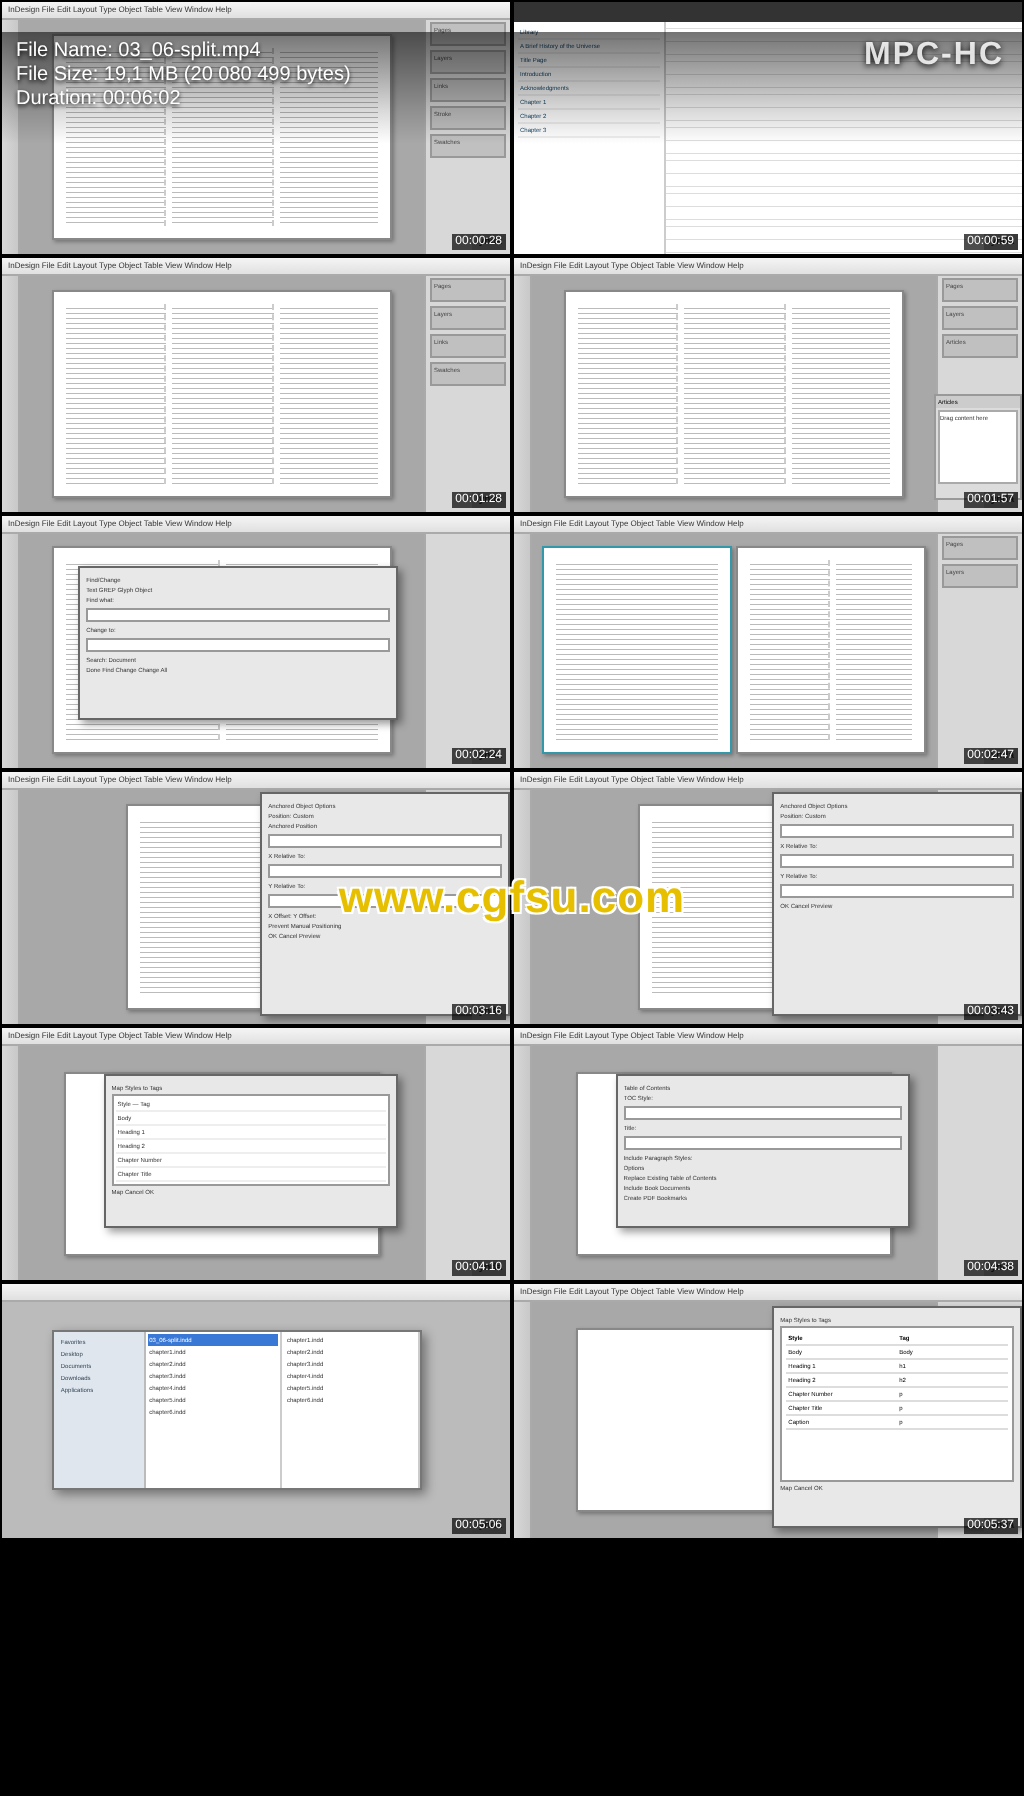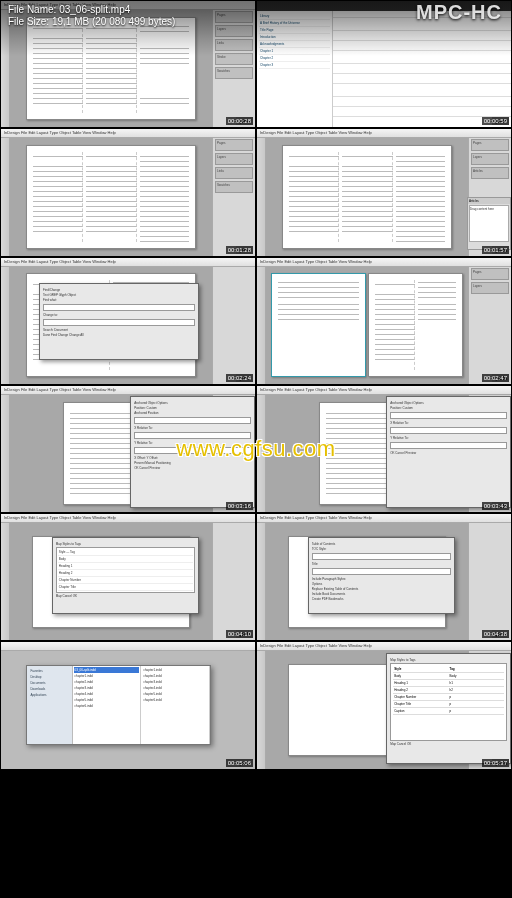--- a/index.html
+++ b/index.html
@@ -1,19 +1,19 @@
 <!DOCTYPE html>
 <html><head>
 <meta charset="utf-8">
 <style>
 html,body{margin:0;padding:0;width:512px;height:898px;background:#0a0a0a;font-family:Arial,sans-serif;overflow:hidden}
 .viewer{position:relative;width:512px;height:898px;background:#000}
-.topbar{position:absolute;top:0;left:0;right:0;height:48px;padding:4px 8px;color:#fff;font-size:10px;line-height:12px;background:linear-gradient(rgba(0,0,0,.55),rgba(0,0,0,.15) 70%,transparent);z-index:10}
+.topbar{position:absolute;top:16px;left:0;right:0;height:48px;padding:4px 8px;color:#fff;font-size:10px;line-height:12px;background:linear-gradient(rgba(0,0,0,.55),rgba(0,0,0,.15) 70%,transparent);z-index:10}
 .topbar .info div{text-shadow:0 1px 2px #000}
-.brand{position:absolute;top:6px;right:10px;font-size:20px;font-weight:700;letter-spacing:1px;color:rgba(255,255,255,.85);text-shadow:0 1px 3px #000}
+.brand{position:absolute;top:6px;right:10px;font-size:16px;font-weight:700;letter-spacing:1px;color:rgba(255,255,255,.85);text-shadow:0 1px 3px #000}
 .grid{position:absolute;top:0;left:0;width:512px;height:898px;display:grid;grid-template-columns:1fr 1fr;grid-template-rows:repeat(7,1fr)}
 .thumb{position:relative;border:1px solid #000;background:#d0d0d0;overflow:hidden}
 .app{position:relative;width:100%;height:100%;background:linear-gradient(#e8e8e8,#dcdcdc);display:flex;flex-direction:column}
 .menubar{height:8px;background:linear-gradient(#f5f5f5,#e0e0e0);border-bottom:1px solid #aaa}
 .menutext{font-size:4px;color:#333;padding:1px 3px;white-space:nowrap;overflow:hidden}
 .workspace{flex:1;display:flex;min-height:0}
 .toolbar-l{width:8px;background:linear-gradient(90deg,#d8d8d8,#c8c8c8);border-right:1px solid #aaa}
 .canvas{flex:1;background:#a8a8a8;position:relative;display:flex;align-items:center;justify-content:center;padding:4px}
 .doc{background:#fff;border:1px solid #888;box-shadow:1px 1px 2px rgba(0,0,0,.3);position:relative}
 .doc.spread{width:80%;height:82%}
@@ -26,21 +26,21 @@
 .dialog{position:absolute;background:#e8e8e8;border:1px solid #666;box-shadow:2px 2px 4px rgba(0,0,0,.4);padding:3px}
 .dialog-mid{top:20%;left:15%;width:60%;height:55%}
 .dialog-right{top:8%;right:0;width:46%;height:82%}
 .dialog-center{top:18%;left:20%;width:55%;height:55%}
 .dlg-field{height:5px;margin:2px 0;background:#fff;border:1px solid #999}
 .dlg-text{font-size:3px;color:#333;white-space:nowrap;overflow:hidden;margin:1px 0}
 .dlg-list{background:#fff;border:1px solid #999;height:60%;padding:1px}
 .dlg-list-item{font-size:3px;padding:1px;border-bottom:1px solid #eee;color:#333}
 .watermark{position:absolute;bottom:2px;right:2px;background:rgba(180,180,180,.85);color:#333;font-size:5px;padding:1px 2px;font-weight:bold}
 .timecode{position:absolute;bottom:2px;right:2px;color:#fff;background:rgba(0,0,0,.7);font-size:6px;padding:1px 2px;z-index:5}
-.center-wm{position:absolute;top:50%;left:50%;transform:translate(-50%,-50%);font-size:22px;font-weight:400;color:#e6c000;text-shadow:-1px -1px 0 #fff,1px -1px 0 #fff,-1px 1px 0 #fff,1px 1px 0 #fff;z-index:20;pointer-events:none;letter-spacing:.5px}
+.center-wm{position:absolute;top:50%;left:50%;transform:translate(-50%,-50%);font-size:22px;font-weight:700;color:#e6c000;text-shadow:-1px -1px 0 #fff,1px -1px 0 #fff,-1px 1px 0 #fff,1px 1px 0 #fff;z-index:20;pointer-events:none;letter-spacing:.5px}
 .reader{background:#fff;width:100%;height:100%;display:flex;flex-direction:column}
 .reader-top{height:10px;background:#333}
 .reader-body{flex:1;display:flex}
 .reader-nav{width:28%;border-right:1px solid #ccc;padding:2px;font-size:3px}
 .reader-nav div{border-bottom:1px solid #eee;padding:1px;color:#146}
 .reader-content{flex:1;padding:4px;background:repeating-linear-gradient(#fff 0,#fff 3px,#ddd 3px,#ddd 3.3px)}
 .finder{position:absolute;top:18%;left:10%;width:72%;height:62%;background:#ececec;border:1px solid #777;box-shadow:2px 2px 5px rgba(0,0,0,.4);display:flex}
 .finder-side{width:22%;background:#dfe6ee;border-right:1px solid #bbb;padding:2px;font-size:3px}
 .finder-side div{padding:1px;color:#345}
 .finder-col{flex:1;background:#fff;border-right:1px solid #ccc;padding:1px;font-size:3px}
@@ -55,20 +55,21 @@
 </style>
 </head>
 <body>
 
 <div class="viewer">
 
   <div class="topbar">
     <div class="info">
       <div><span>File Name:</span> <span>03_06-split.mp4</span></div>
       <div><span>File Size:</span> <span>19,1 MB (20 080 499 bytes)</span></div>
+      <div><span>Duration:</span> <span>00:06:02</span></div>
     </div>
     <div class="brand">MPC-HC</div>
   </div>
 
   <div class="center-wm">www.cgfsu.com</div>
 
   <div class="grid">
 
     <div class="thumb">
       <div class="app">

